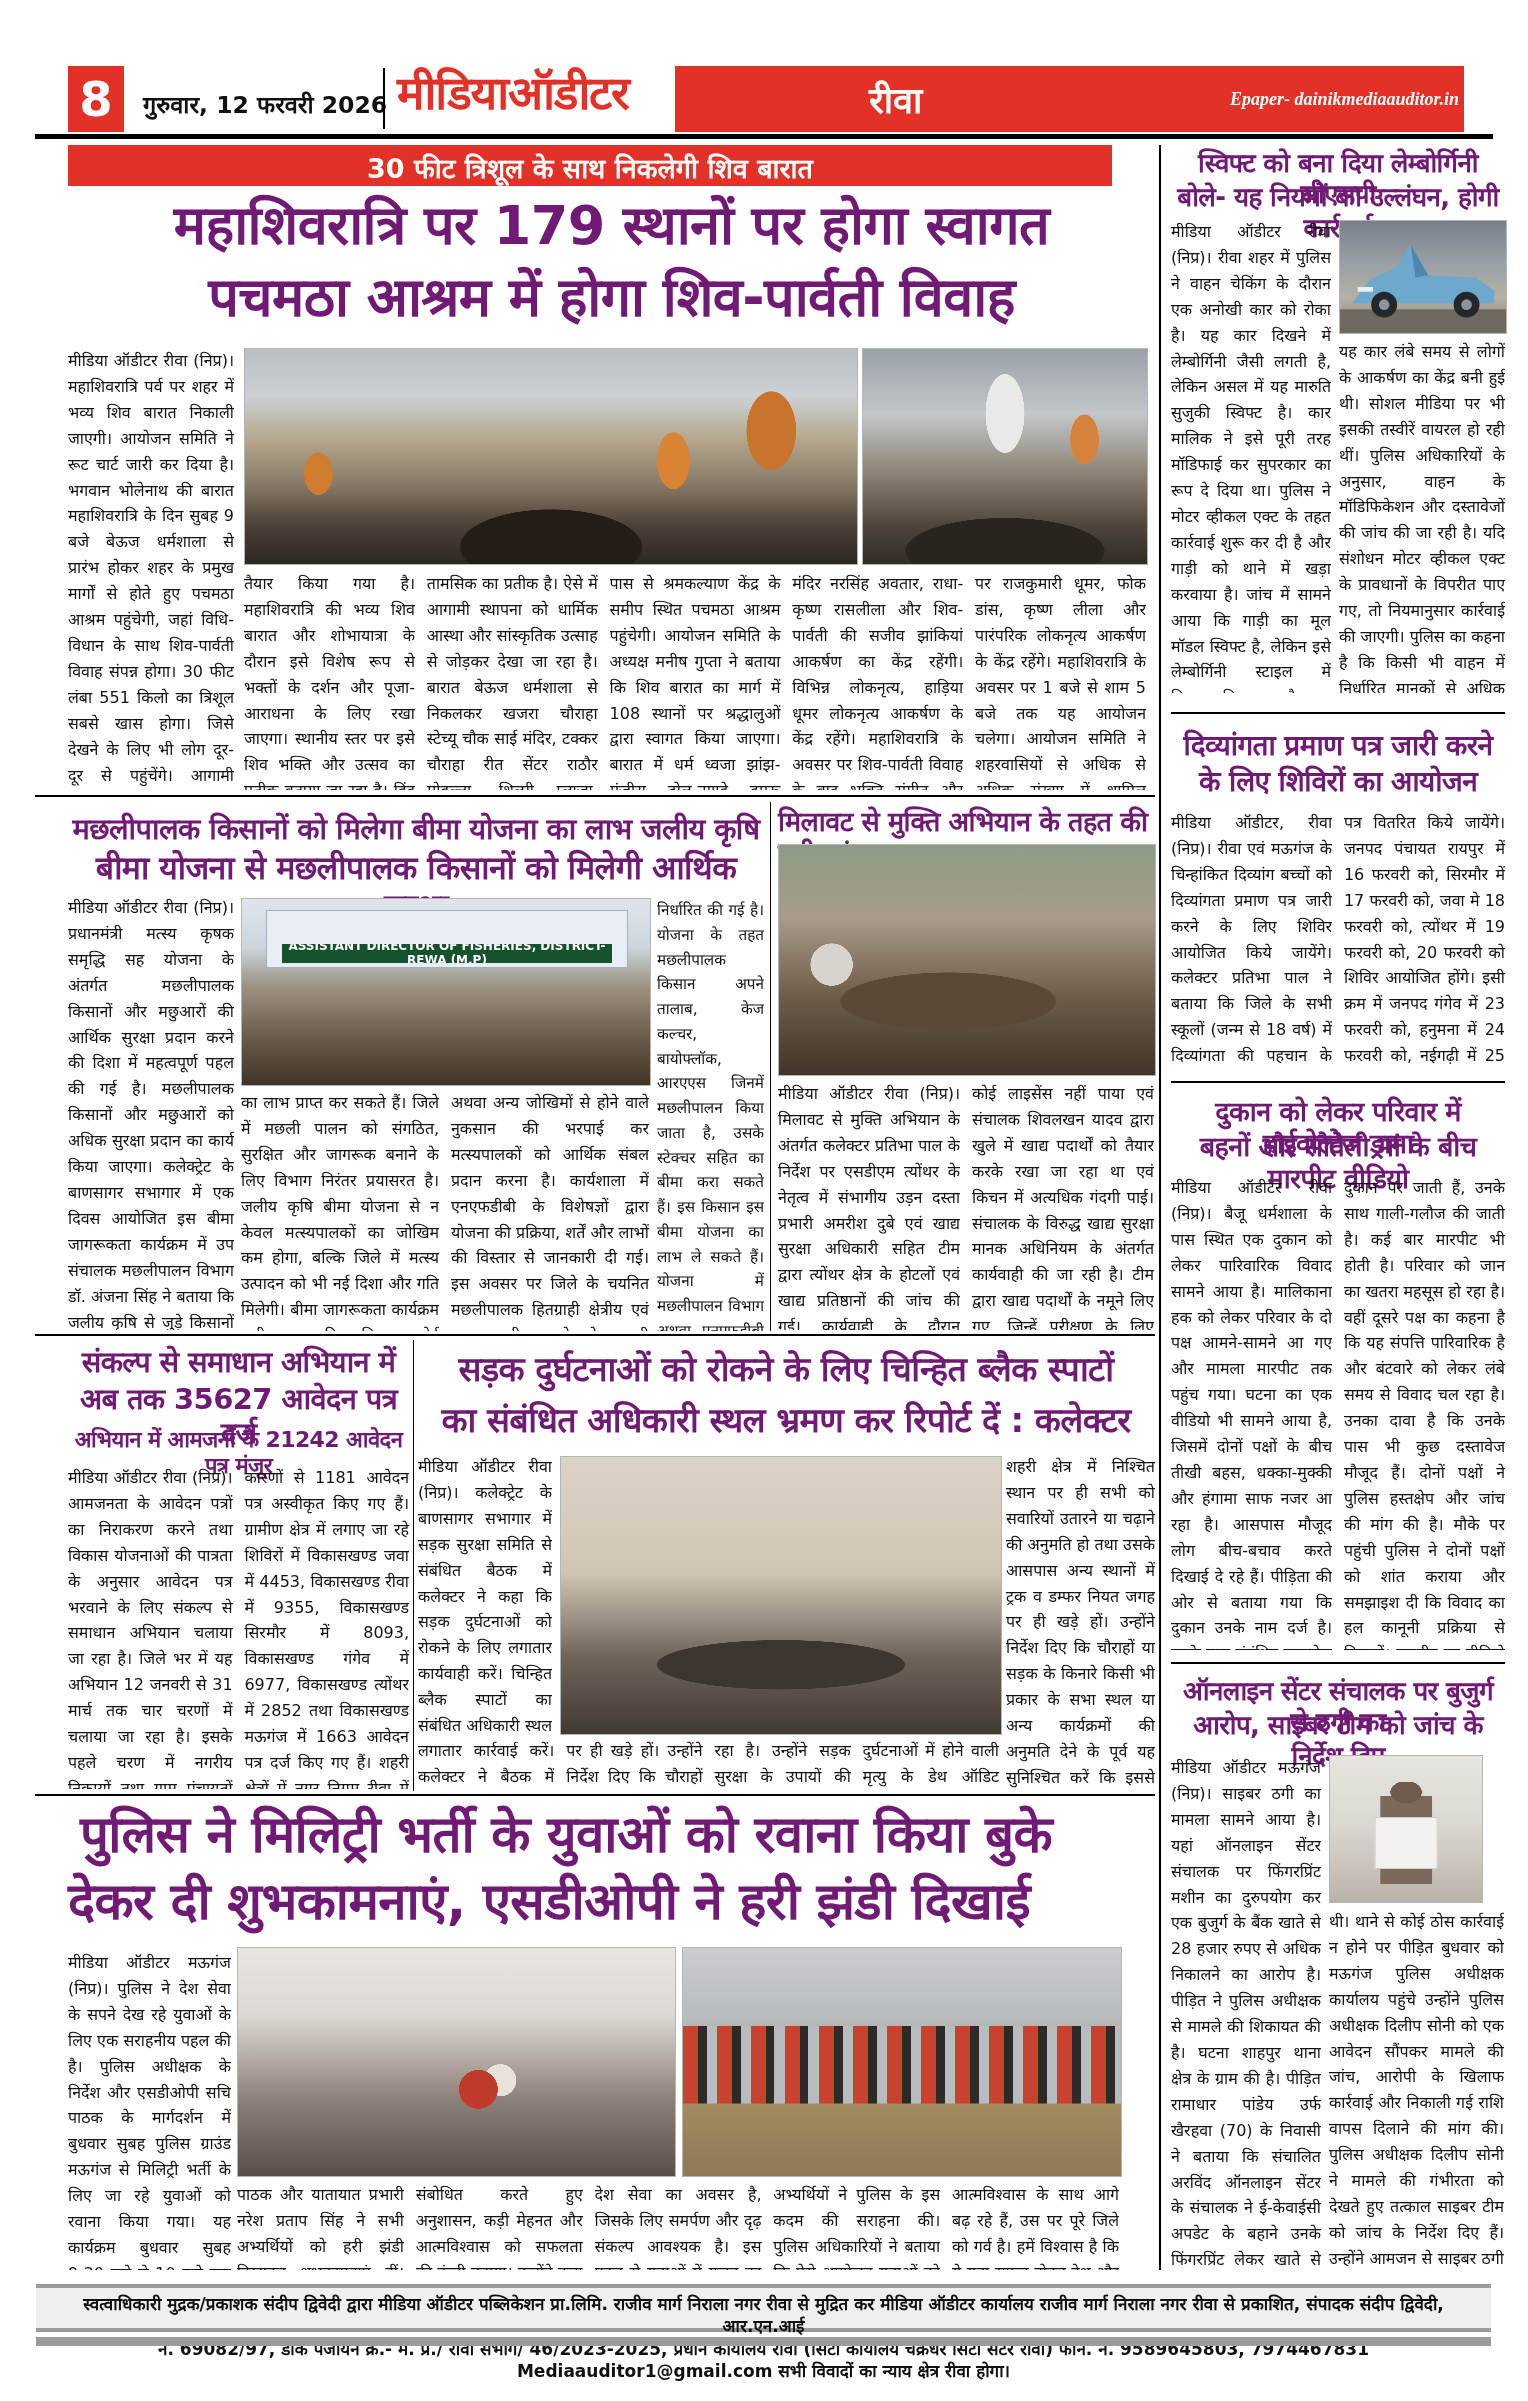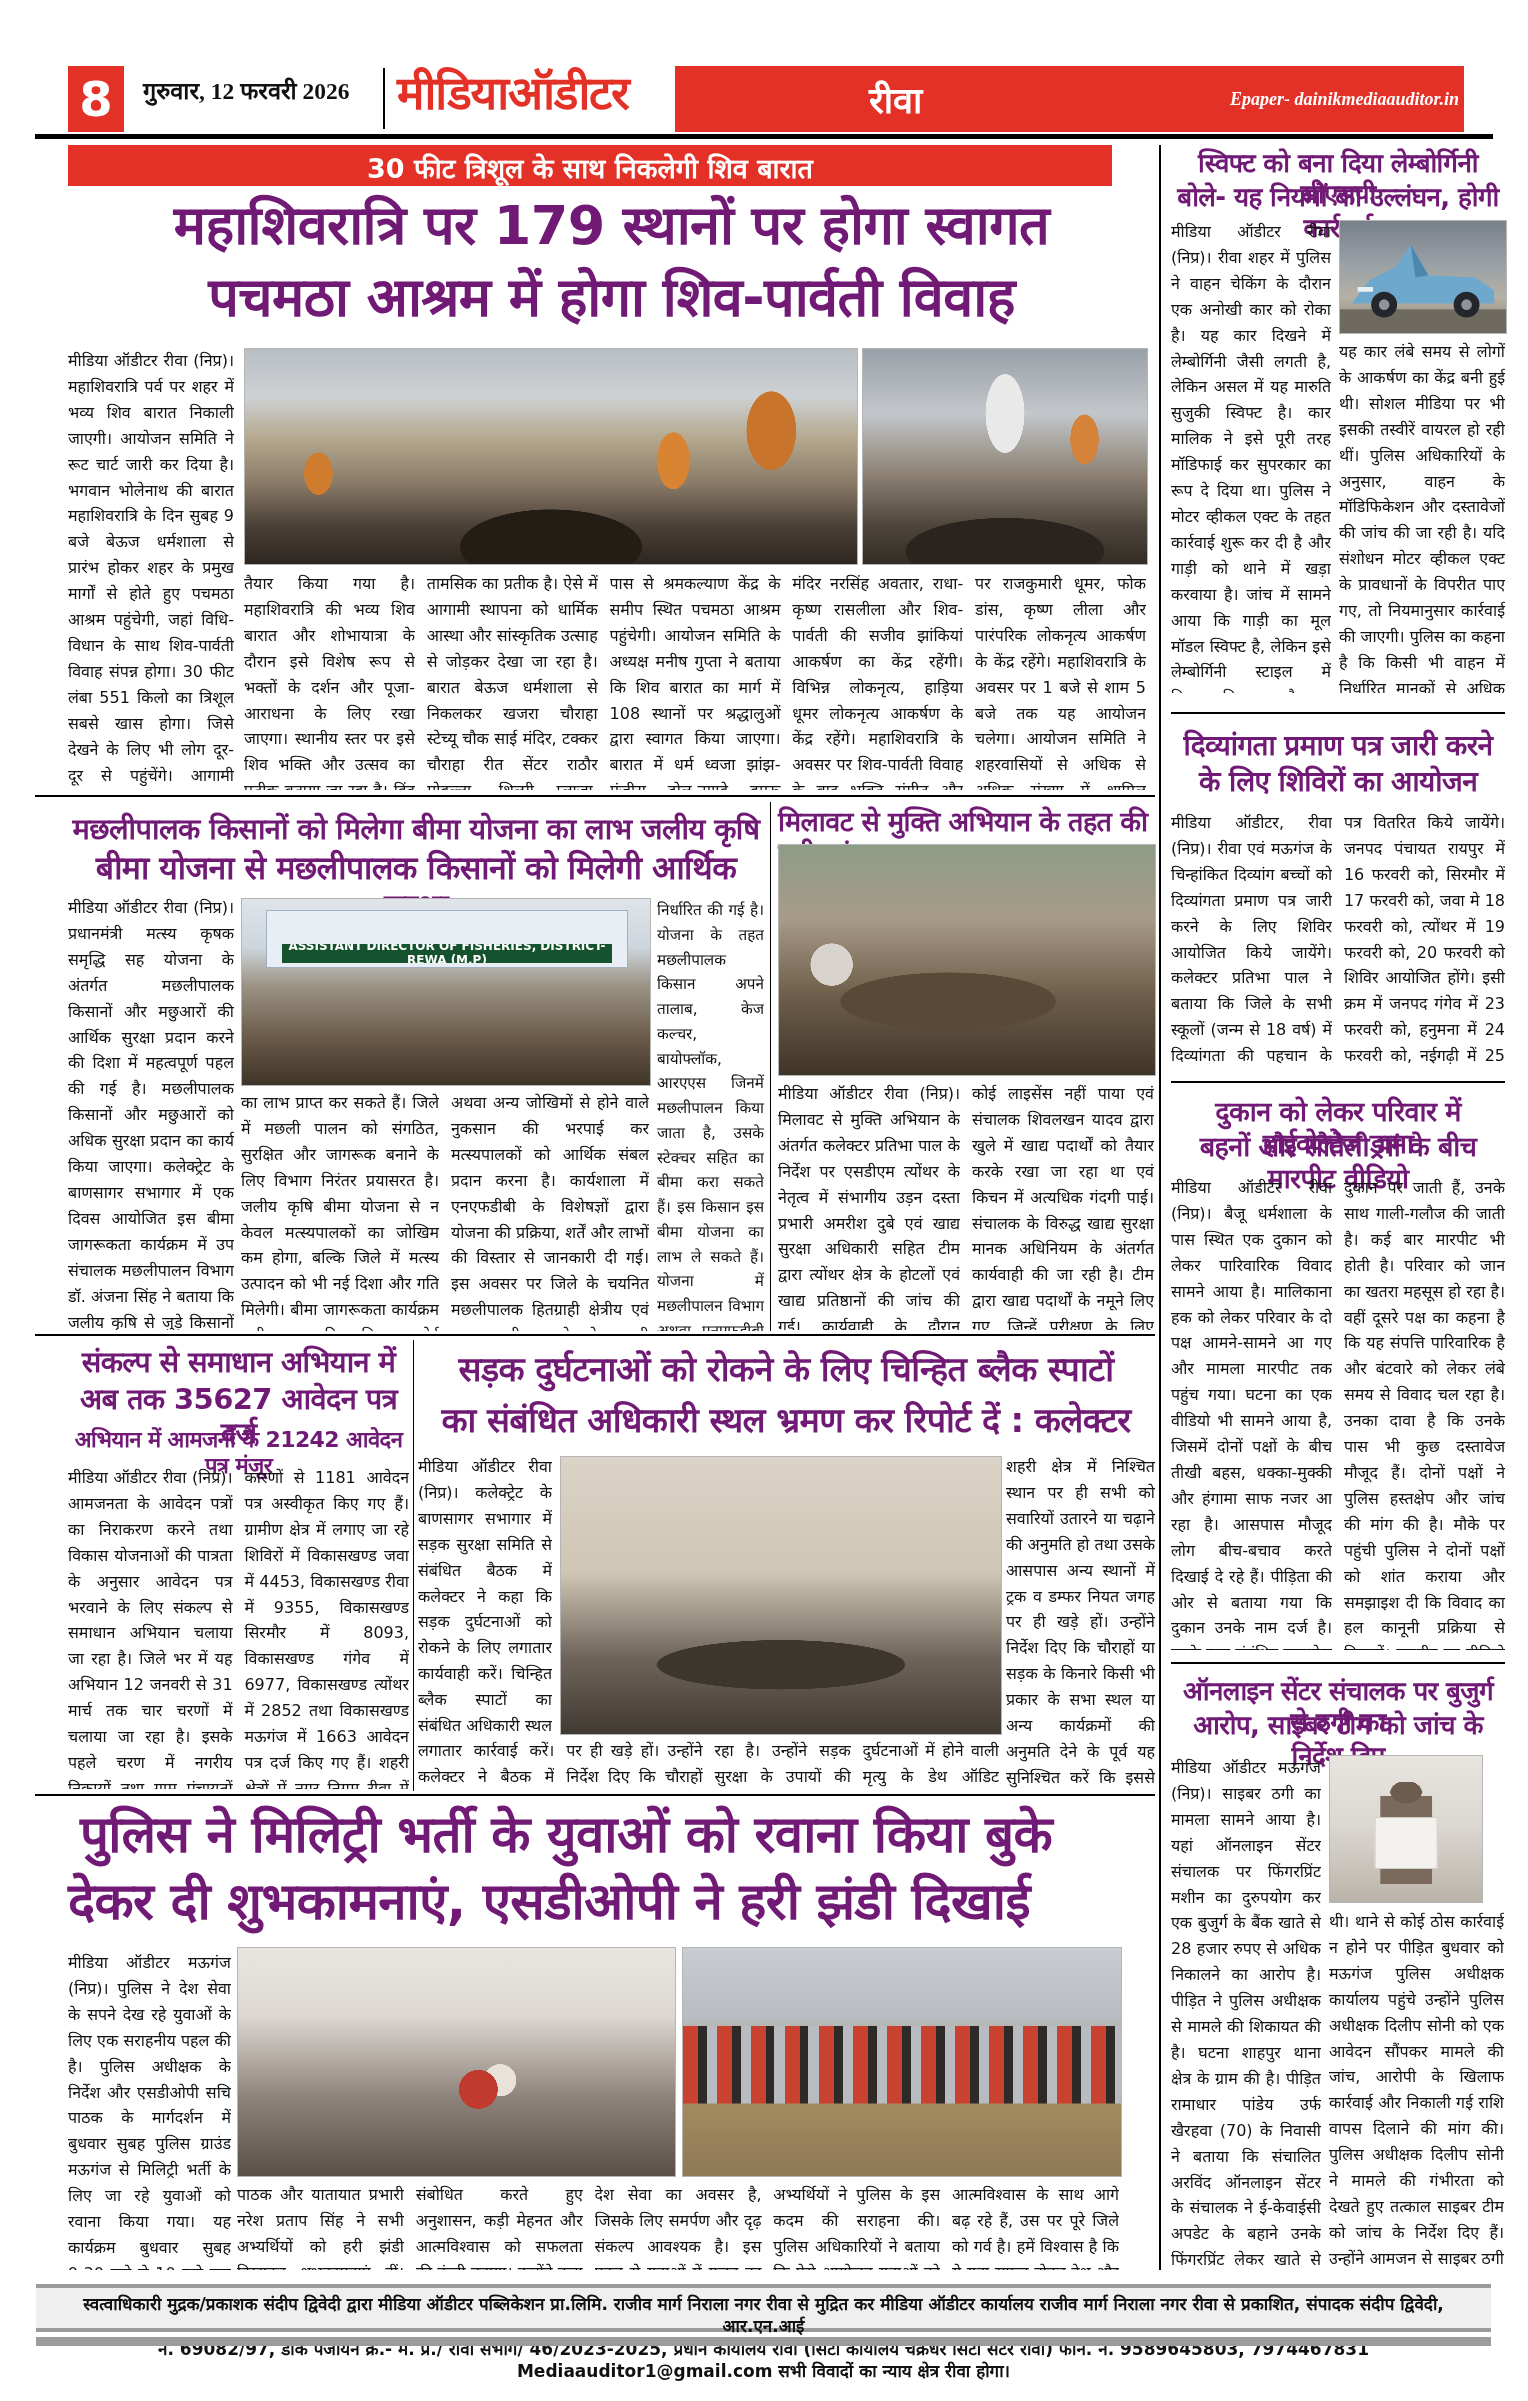--- a/index.html
+++ b/index.html
@@ -61,21 +61,21 @@
   .serif{font-family:"Liberation Serif",serif;}
 </style>
 </head>
 <body>
 
 <div class="page">
 
   <div class="abs red wt" style="left:68px;top:66px;width:56px;height:66px;display:flex;align-items:center;justify-content:center;font-size:48px;font-weight:bold;">
     <span>8</span>
   </div>
-  <div class="abs" style="left:143px;top:58px;height:66px;line-height:66px;font-size:23.5px;font-weight:bold;font-family:Liberation Serif, serif;">गुरुवार, 12 फरवरी 2026</div>
+  <div class="abs" style="left:143px;top:72px;height:66px;line-height:66px;font-size:23.5px;font-weight:bold;">गुरुवार, 12 फरवरी 2026</div>
   <div class="vr" style="left:383px;top:68px;height:61px;"></div>
   <div class="abs" style="left:397px;top:60px;font-size:46px;font-weight:bold;color:#e43127;letter-spacing:-1.2px;">मीडियाऑडीटर</div>
   <div class="abs red" style="left:675px;top:66px;width:789px;height:66px;display:flex;align-items:center;">
     <span class="wt" style="margin-left:194px;font-size:36px;font-weight:bold;">रीवा</span>
     <span class="wt serif" style="margin-left:auto;margin-right:5px;font-size:18px;font-style:italic;font-weight:bold;">Epaper- dainikmediaauditor.in</span>
   </div>
   <div class="hr" style="left:35px;top:134px;width:1458px;height:5.3px;"></div>
 
   <div class="abs red wt" style="left:68px;top:145px;width:1044px;height:41px;display:flex;align-items:flex-end;justify-content:center;">
     <span style="font-size:27px;font-weight:bold;">30 फीट त्रिशूल के साथ निकलेगी शिव बारात</span>

